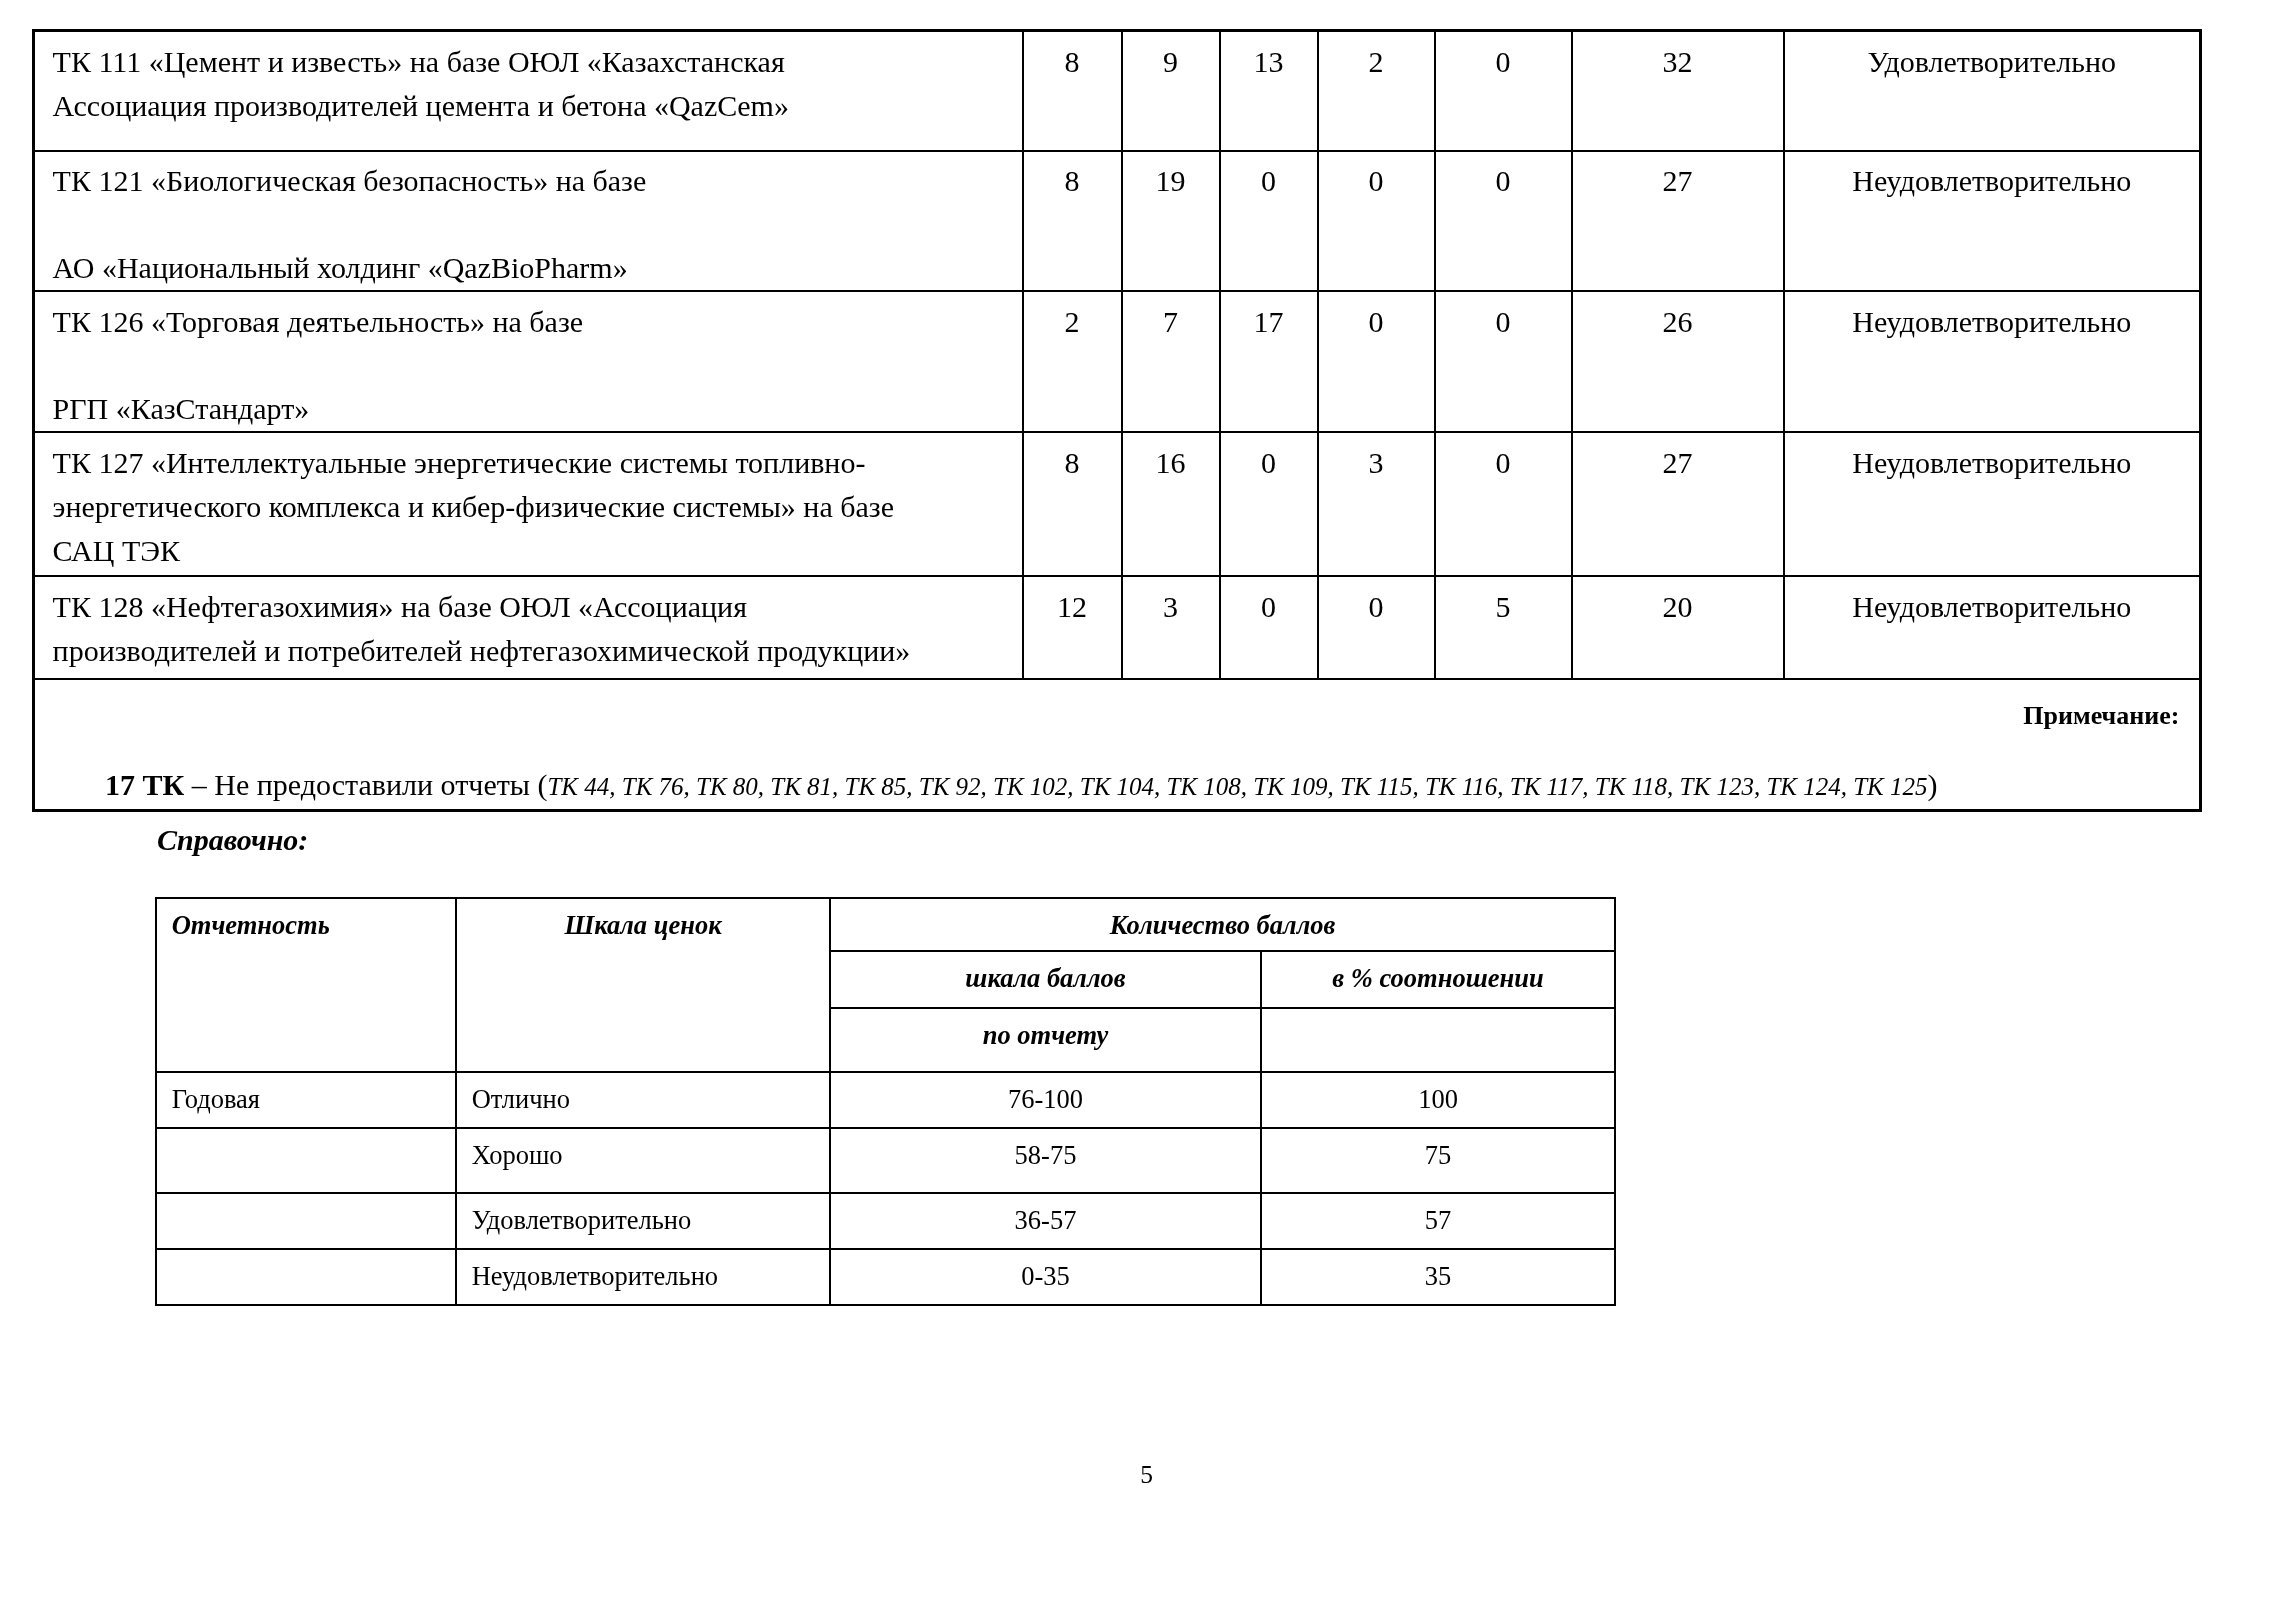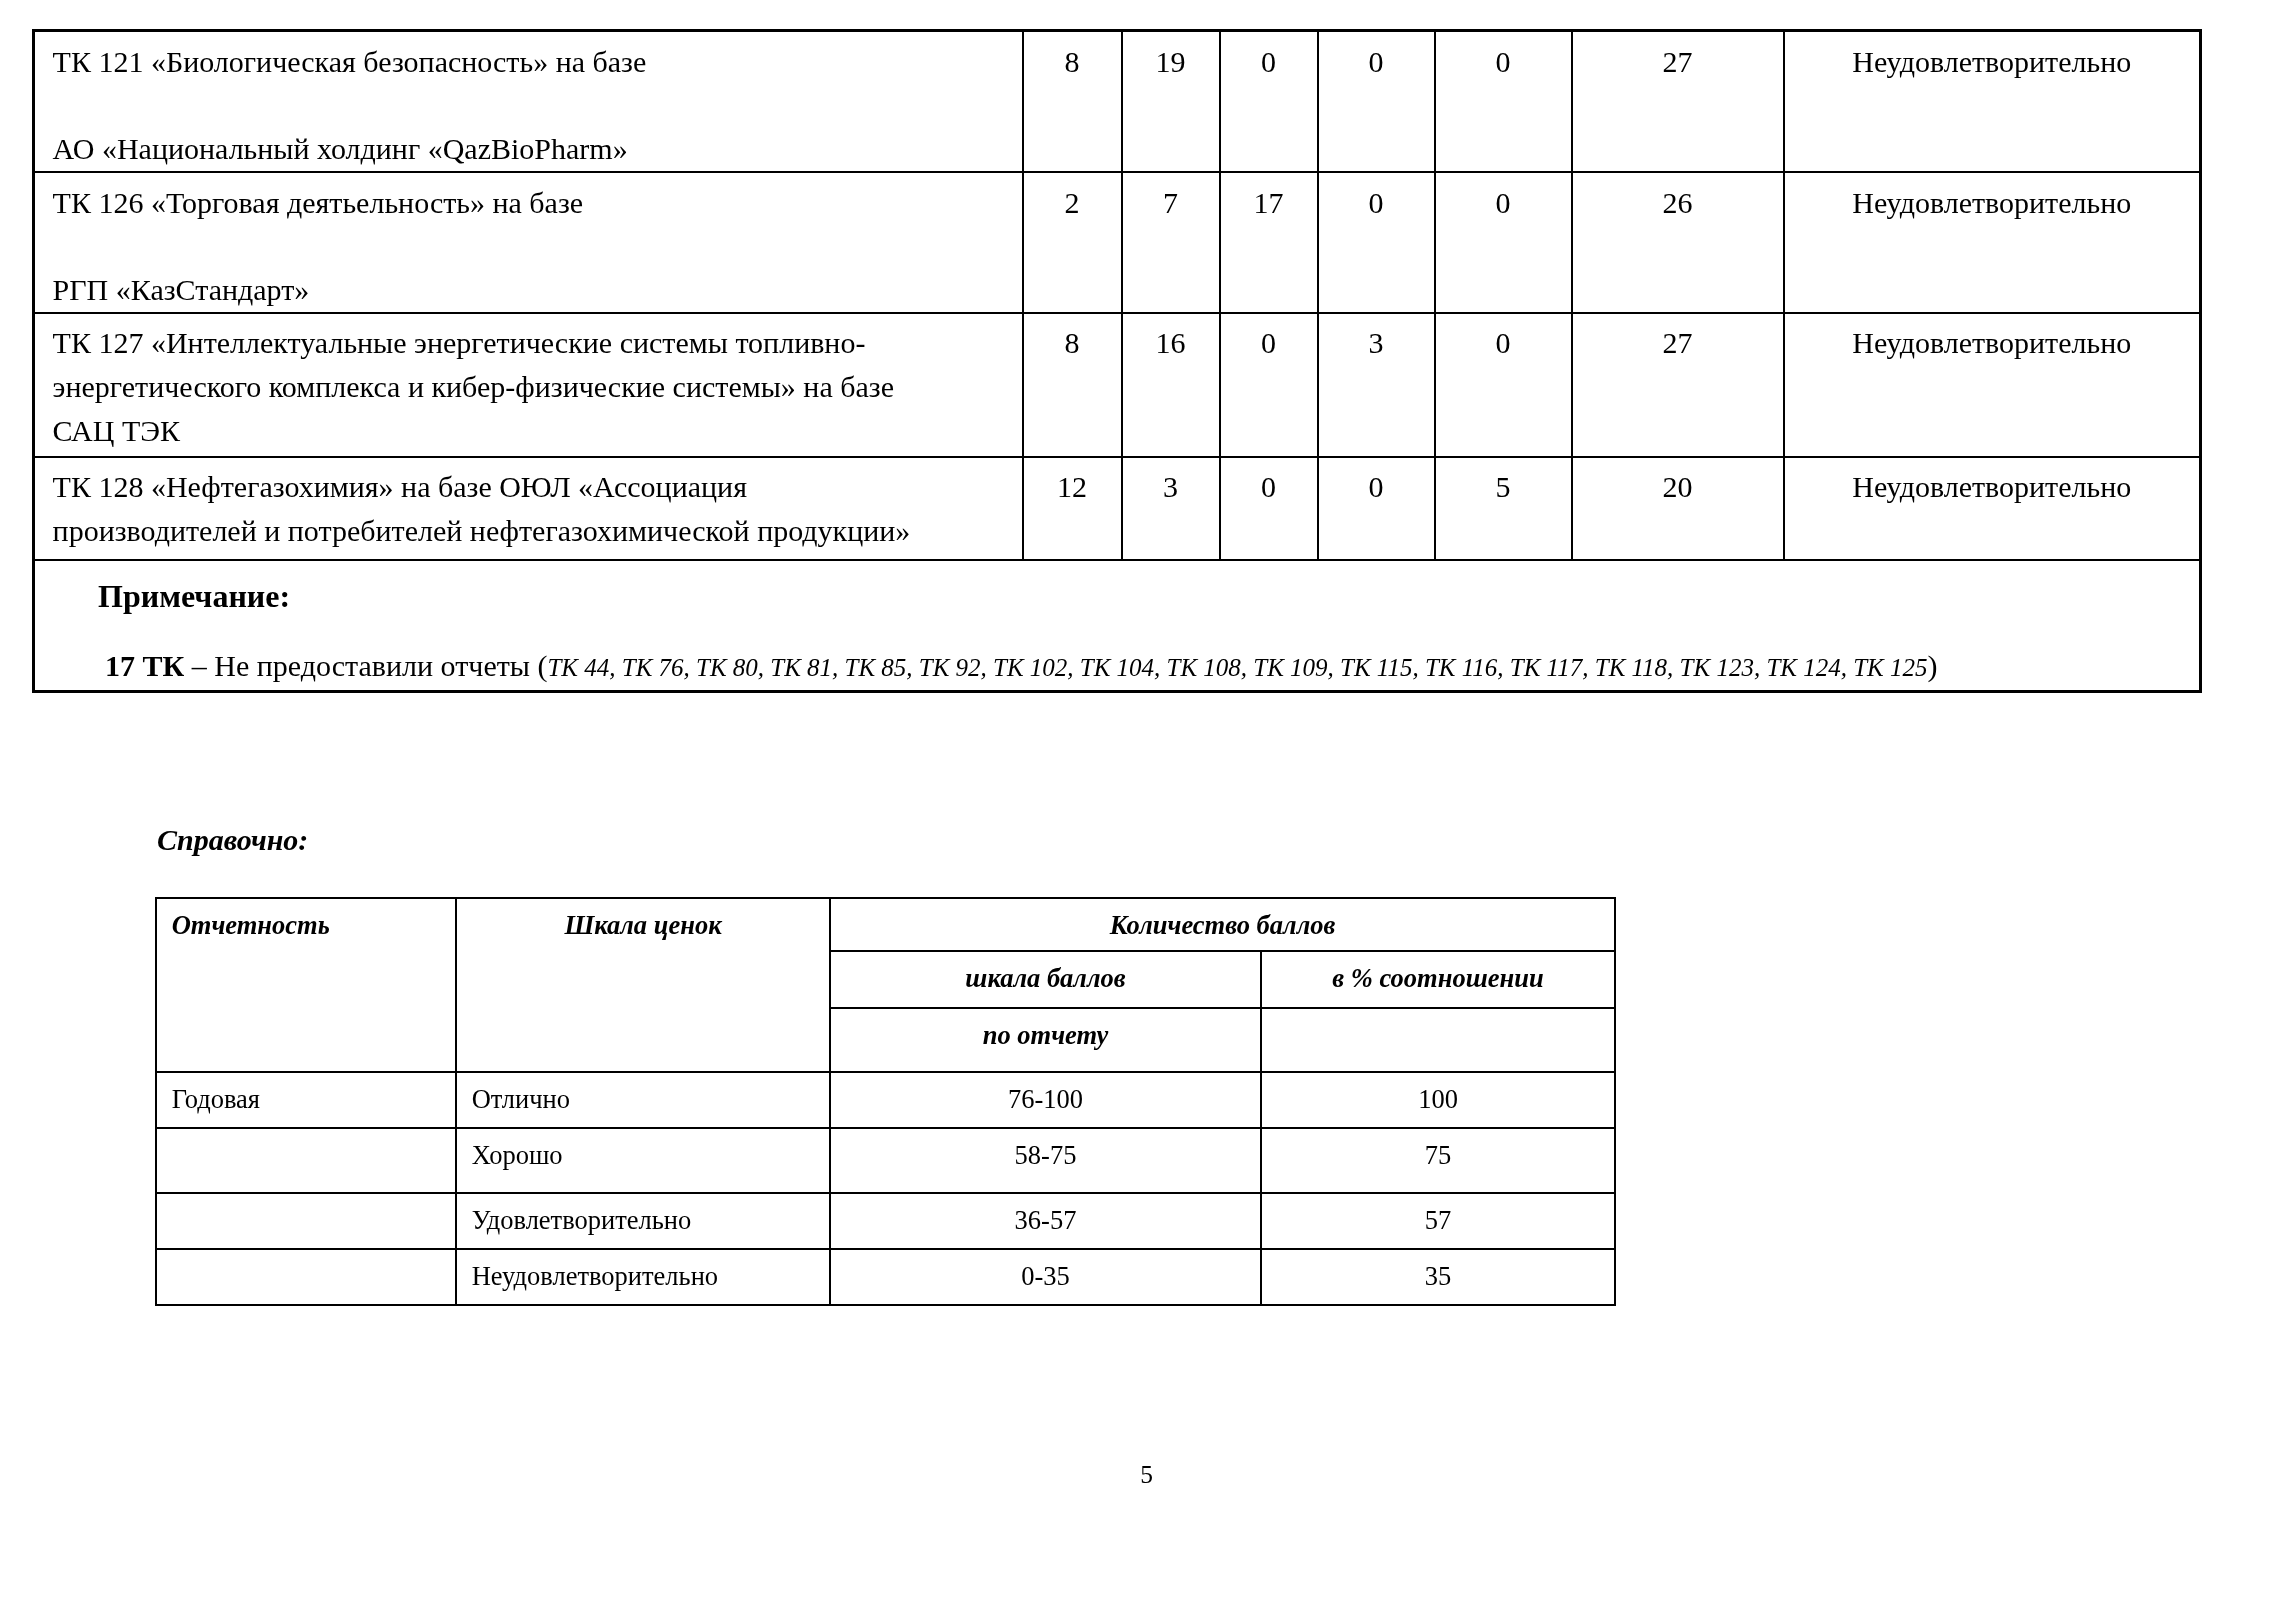--- a/index.html
+++ b/index.html
@@ -24,21 +24,21 @@
     font-size:30px; line-height:44px;
   }
   td.name  { padding:7.8px 13.7px 0 17.6px; }
   td.num   { text-align:center; padding-top:7.8px; }
   td.rate  { text-align:center; padding-top:7.8px; }
   .tline { white-space:nowrap; }
   .tline:empty { display:none; }
   .tline.gap { margin-top:43px; }
 
   td.notecell { padding:13.7px 19.6px 0 63px; }
-  .note-title { font-weight:bold; font-size:32px; }
+  .note-title { font-weight:bold; font-size:26px;text-align:right; }
   .note-line  { margin-top:25.5px; white-space:nowrap; font-size:30px; }
   .note-lead  { font-weight:bold;margin-left:7px; }
   .note-list  { font-style:italic; font-size:25px; }
 
   
   .spravochno {
     position:absolute; left:157px; top:823px;
     font-weight:bold; font-style:italic; font-size:30px;
   }
 
@@ -70,20 +70,34 @@
       <col style="width:989px">
         <col style="width:99px">
         <col style="width:98px">
       <col style="width:98px">
         <col style="width:117px">
         <col style="width:137px">
       <col style="width:212px">
         <col style="width:417px">
     </colgroup>
     <tbody>
+      <tr style="height:120px">
+        <td class="name">
+          <div class="tline">ТК 111 «Цемент и известь» на базе ОЮЛ «Казахстанская</div>
+          <div class="tline">Ассоциация производителей цемента и бетона «QazCem»</div>
+
+        </td>
+        <td class="num">8</td>
+        <td class="num">9</td>
+        <td class="num">13</td>
+        <td class="num">2</td>
+        <td class="num">0</td>
+        <td class="num">32</td>
+        <td class="rate">Удовлетворительно</td>
+      </tr>
       <tr style="height:123px">
         <td class="name">
           <div class="tline">ТК 121 «Биологическая безопасность» на базе</div>
           <div class="tline gap">АО «Национальный холдинг «QazBioPharm»</div>
 
         </td>
         <td class="num">8</td>
         <td class="num">19</td>
         <td class="num">0</td>
         <td class="num">0</td>

